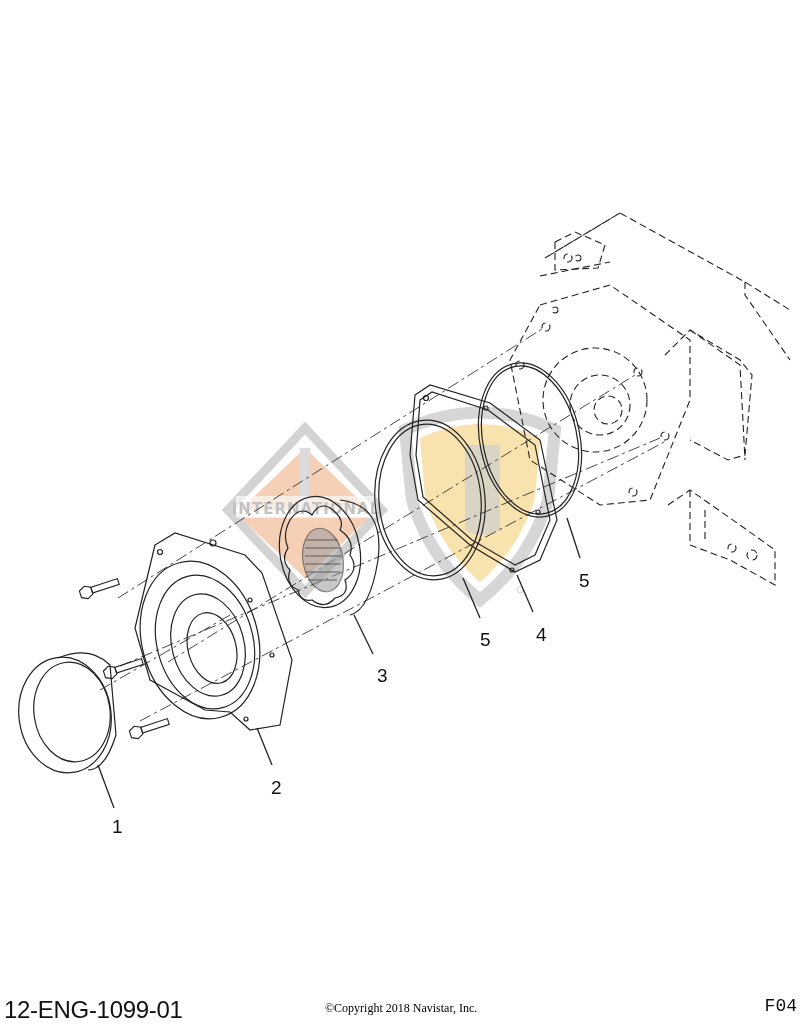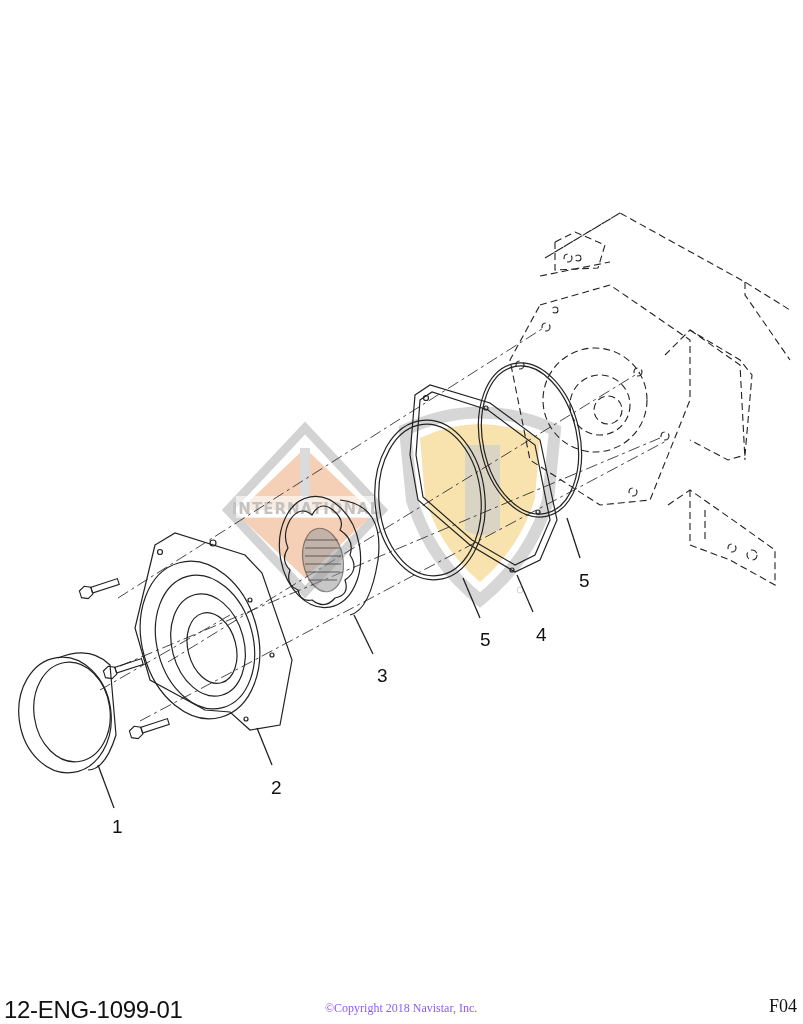--- a/index.html
+++ b/index.html
@@ -1,21 +1,21 @@
 <!DOCTYPE html>
 <html><head>
 <meta charset="utf-8">
 <style>
   html, body { margin: 0; padding: 0; background: #ffffff; }
   body { width: 803px; height: 1024px; position: relative; overflow: hidden; font-family: "Liberation Sans", sans-serif; }
   #canvas { position: absolute; left: 0; top: 0; width: 803px; height: 1024px; }
   .callout { position: absolute; font-family: "Liberation Sans", sans-serif; font-size: 19px; color: #111; line-height: 1; }
   .footer-left { position: absolute; left: 4px; top: 996px; font-size: 24px; color: #111; font-family: "Liberation Sans", sans-serif; letter-spacing: -0.3px; }
-  .footer-center { position: absolute; left: 325px; top: 1001px; font-size: 12px; color: #8b5cf6; font-family: "Liberation Serif", serif; }
-  .footer-right { position: absolute; right: 6px; top: 996px; font-size: 18px; color: #111; font-family: Liberation Serif, serif; text-align: right; }
+  .footer-center { position: absolute; left: 325px; top: 1001px; font-size: 12px; color: #000000; font-family: "Liberation Serif", serif; }
+  .footer-right { position: absolute; right: 6px; top: 996px; font-size: 18px; color: #111; font-family: Liberation Mono, monospace; text-align: right; }
   .wm-text { font-family: "DejaVu Sans", sans-serif; font-weight: bold; }
 </style>
 </head>
 <body>
 
 <svg id="canvas" viewBox="0 0 803 1024" xmlns="http://www.w3.org/2000/svg">
 
   <g opacity="0.9">
     <polygon points="305,428 382,510 305,592 228,510" fill="none" stroke="#cfcfcf" stroke-width="9"></polygon>
     <polygon points="305,448 370,510 240,510" fill="#f4cbb0"></polygon>

